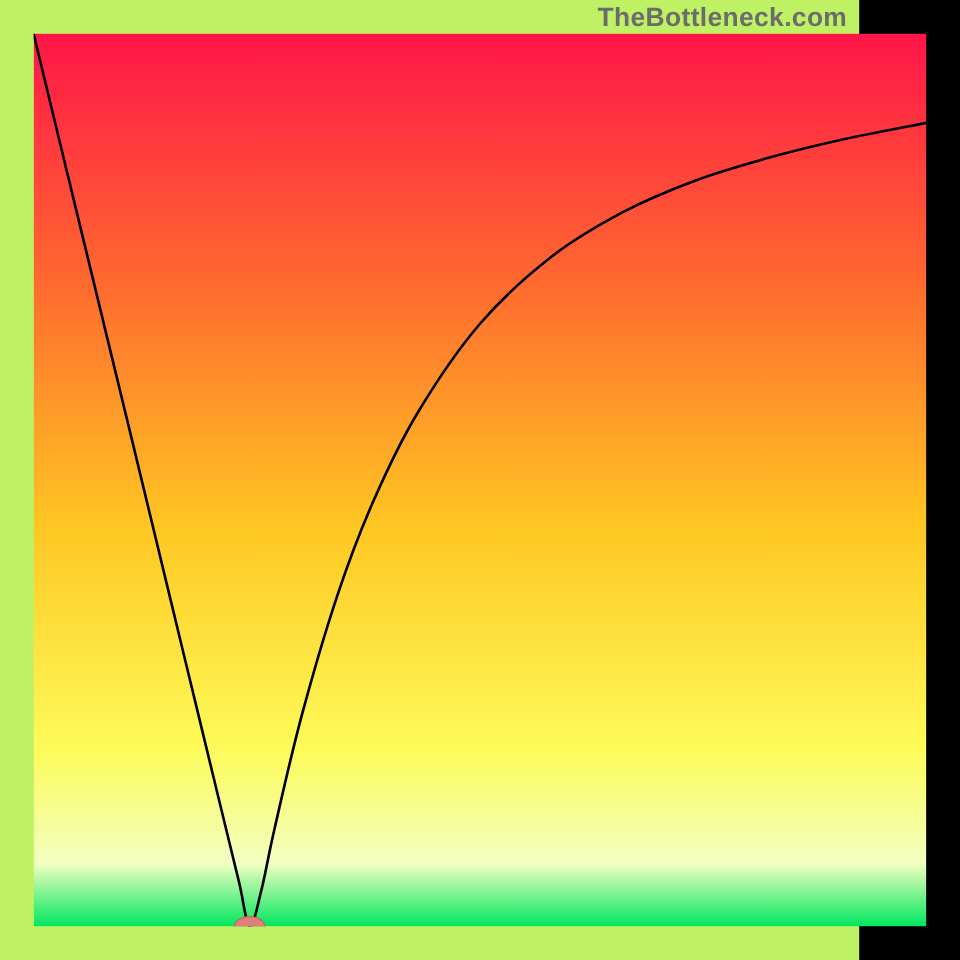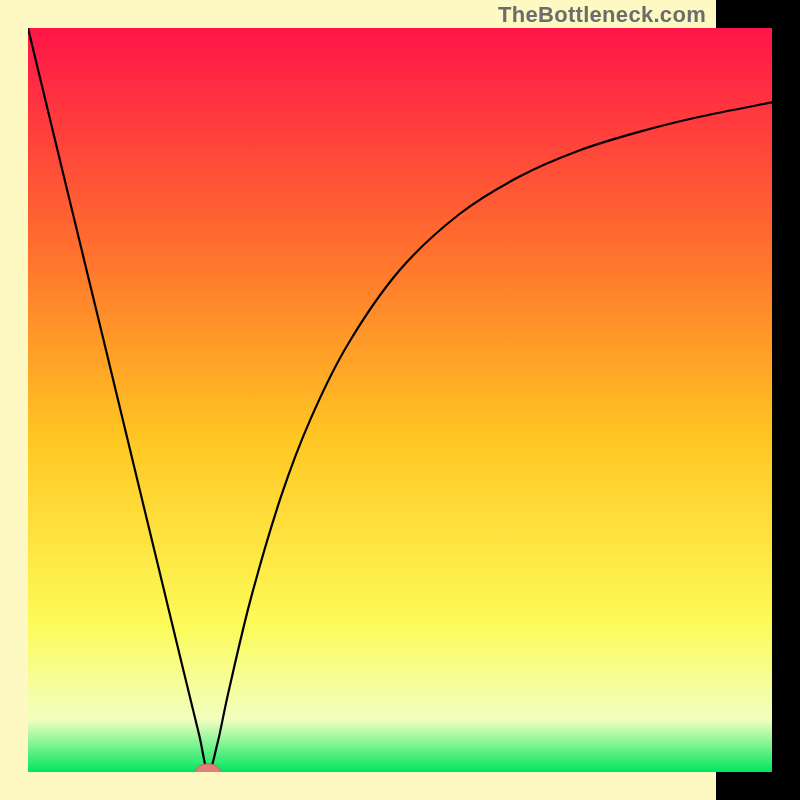--- a/index.html
+++ b/index.html
@@ -8,21 +8,21 @@
     width: 800px;
     height: 800px;
     background: #000;
     font-family: Arial, Helvetica, sans-serif;
     overflow: hidden;
   }
   .outer {
     position: relative;
     width: 716px;
     height: 800px;
-    background: #fef9c3;
+    background: #bef264;
   }
   .watermark {
     position: absolute;
     top: 2px;
     right: 10px;
     color: #6c6c6c;
     font-size: 22px;
     font-weight: 600;
     letter-spacing: 0.3px;
     z-index: 3;

